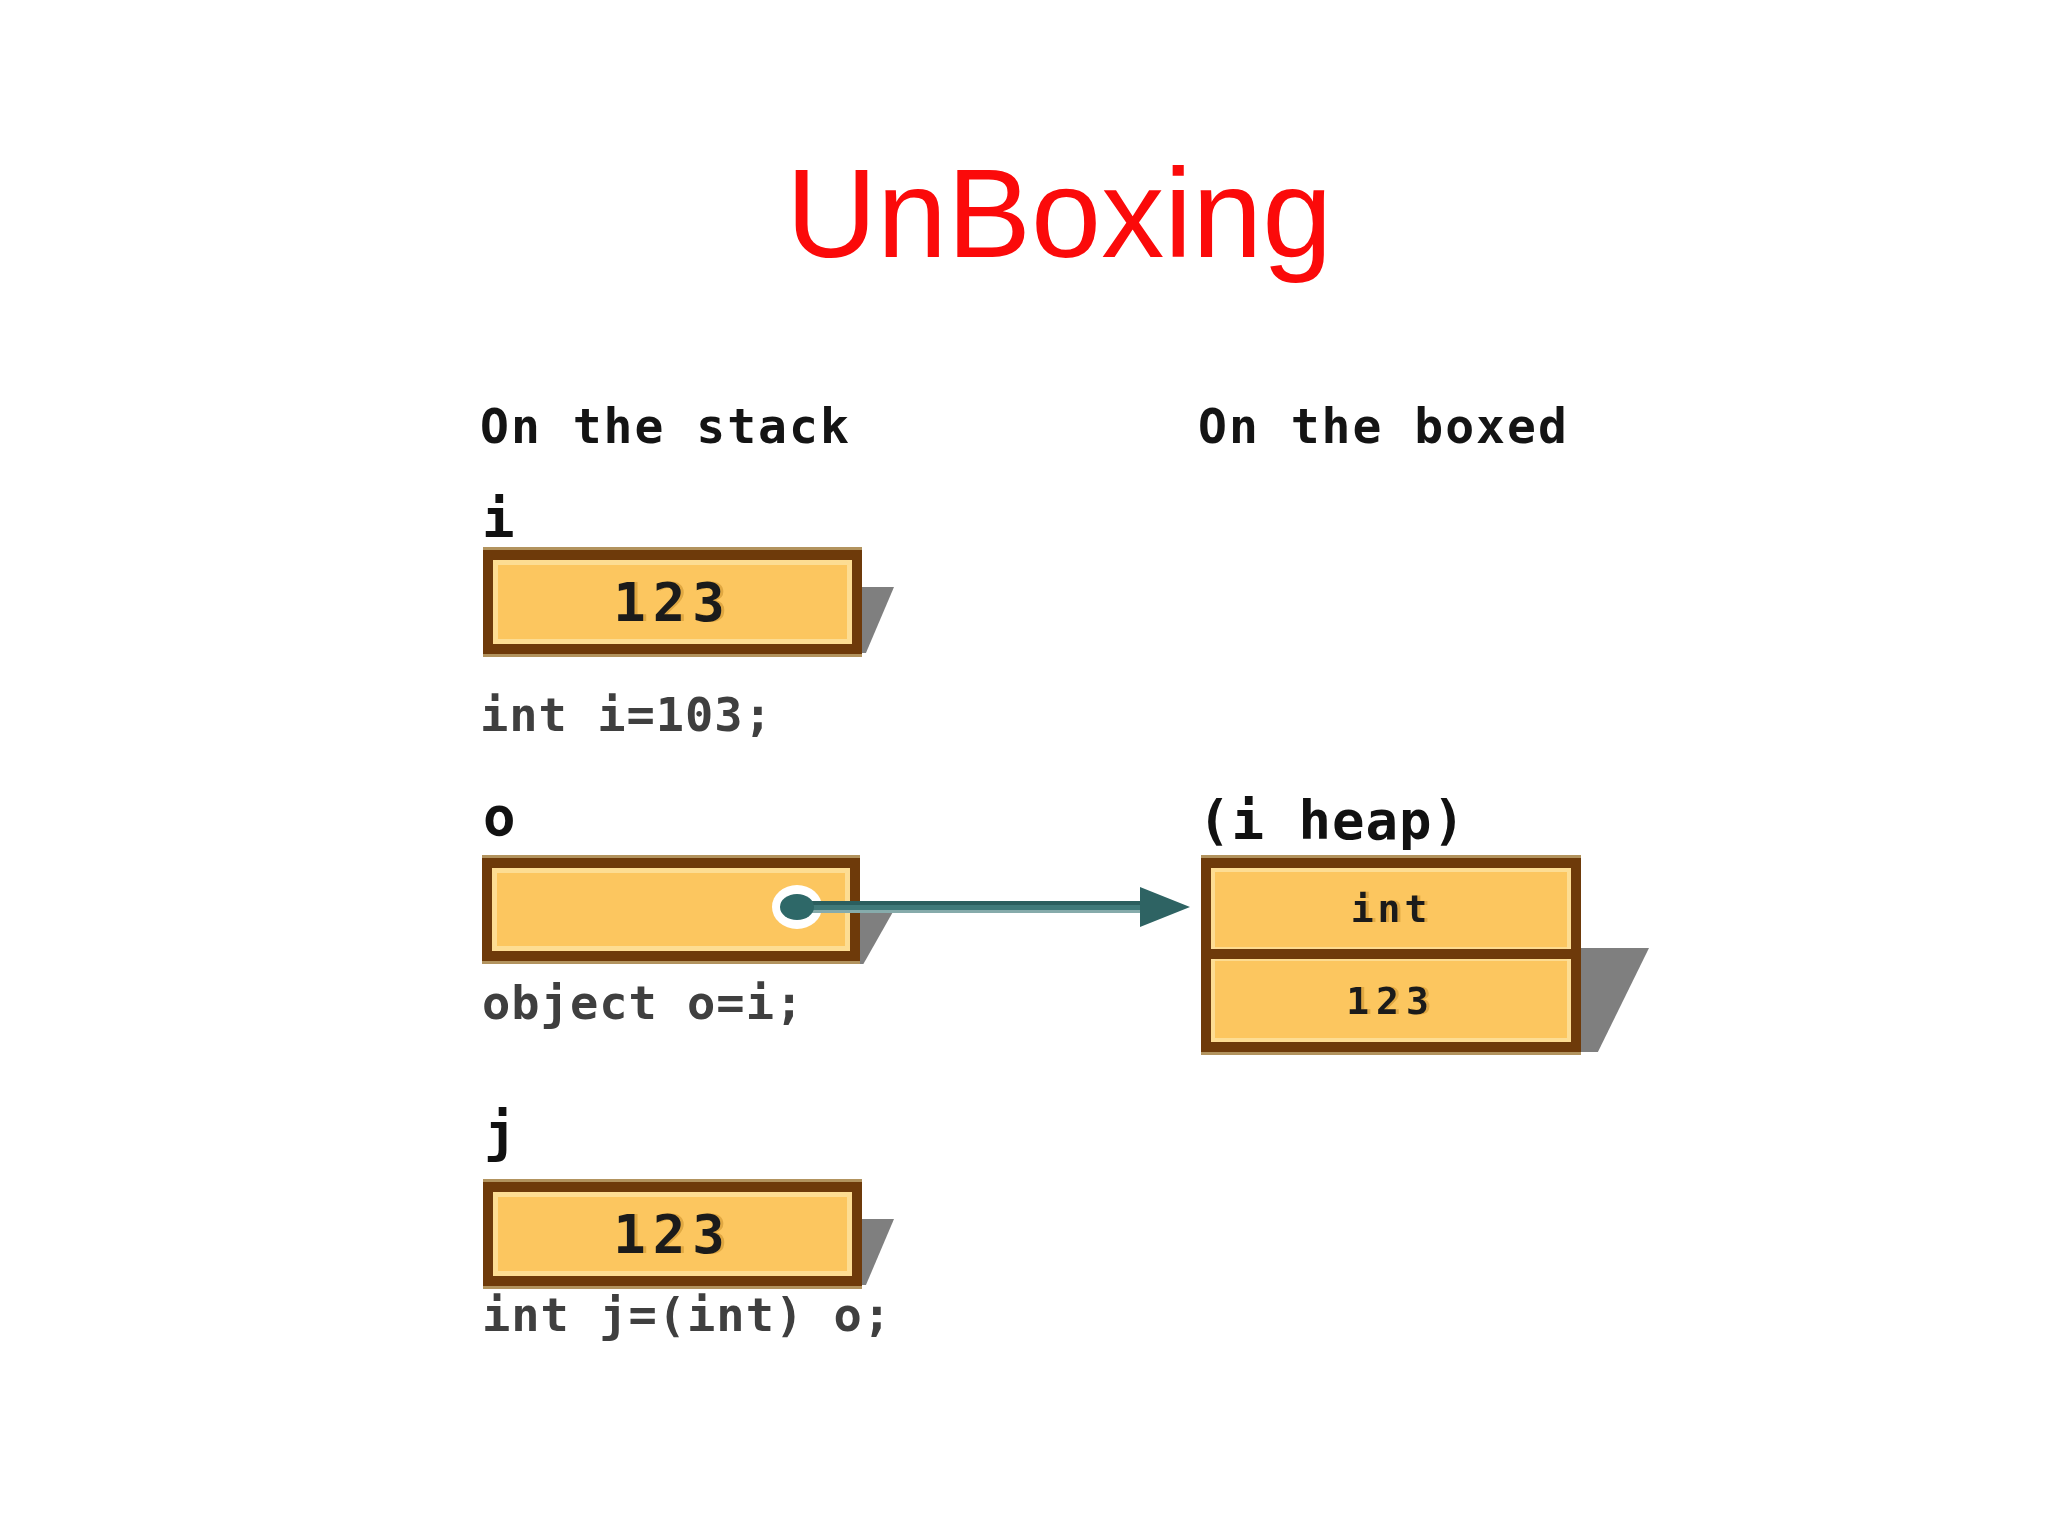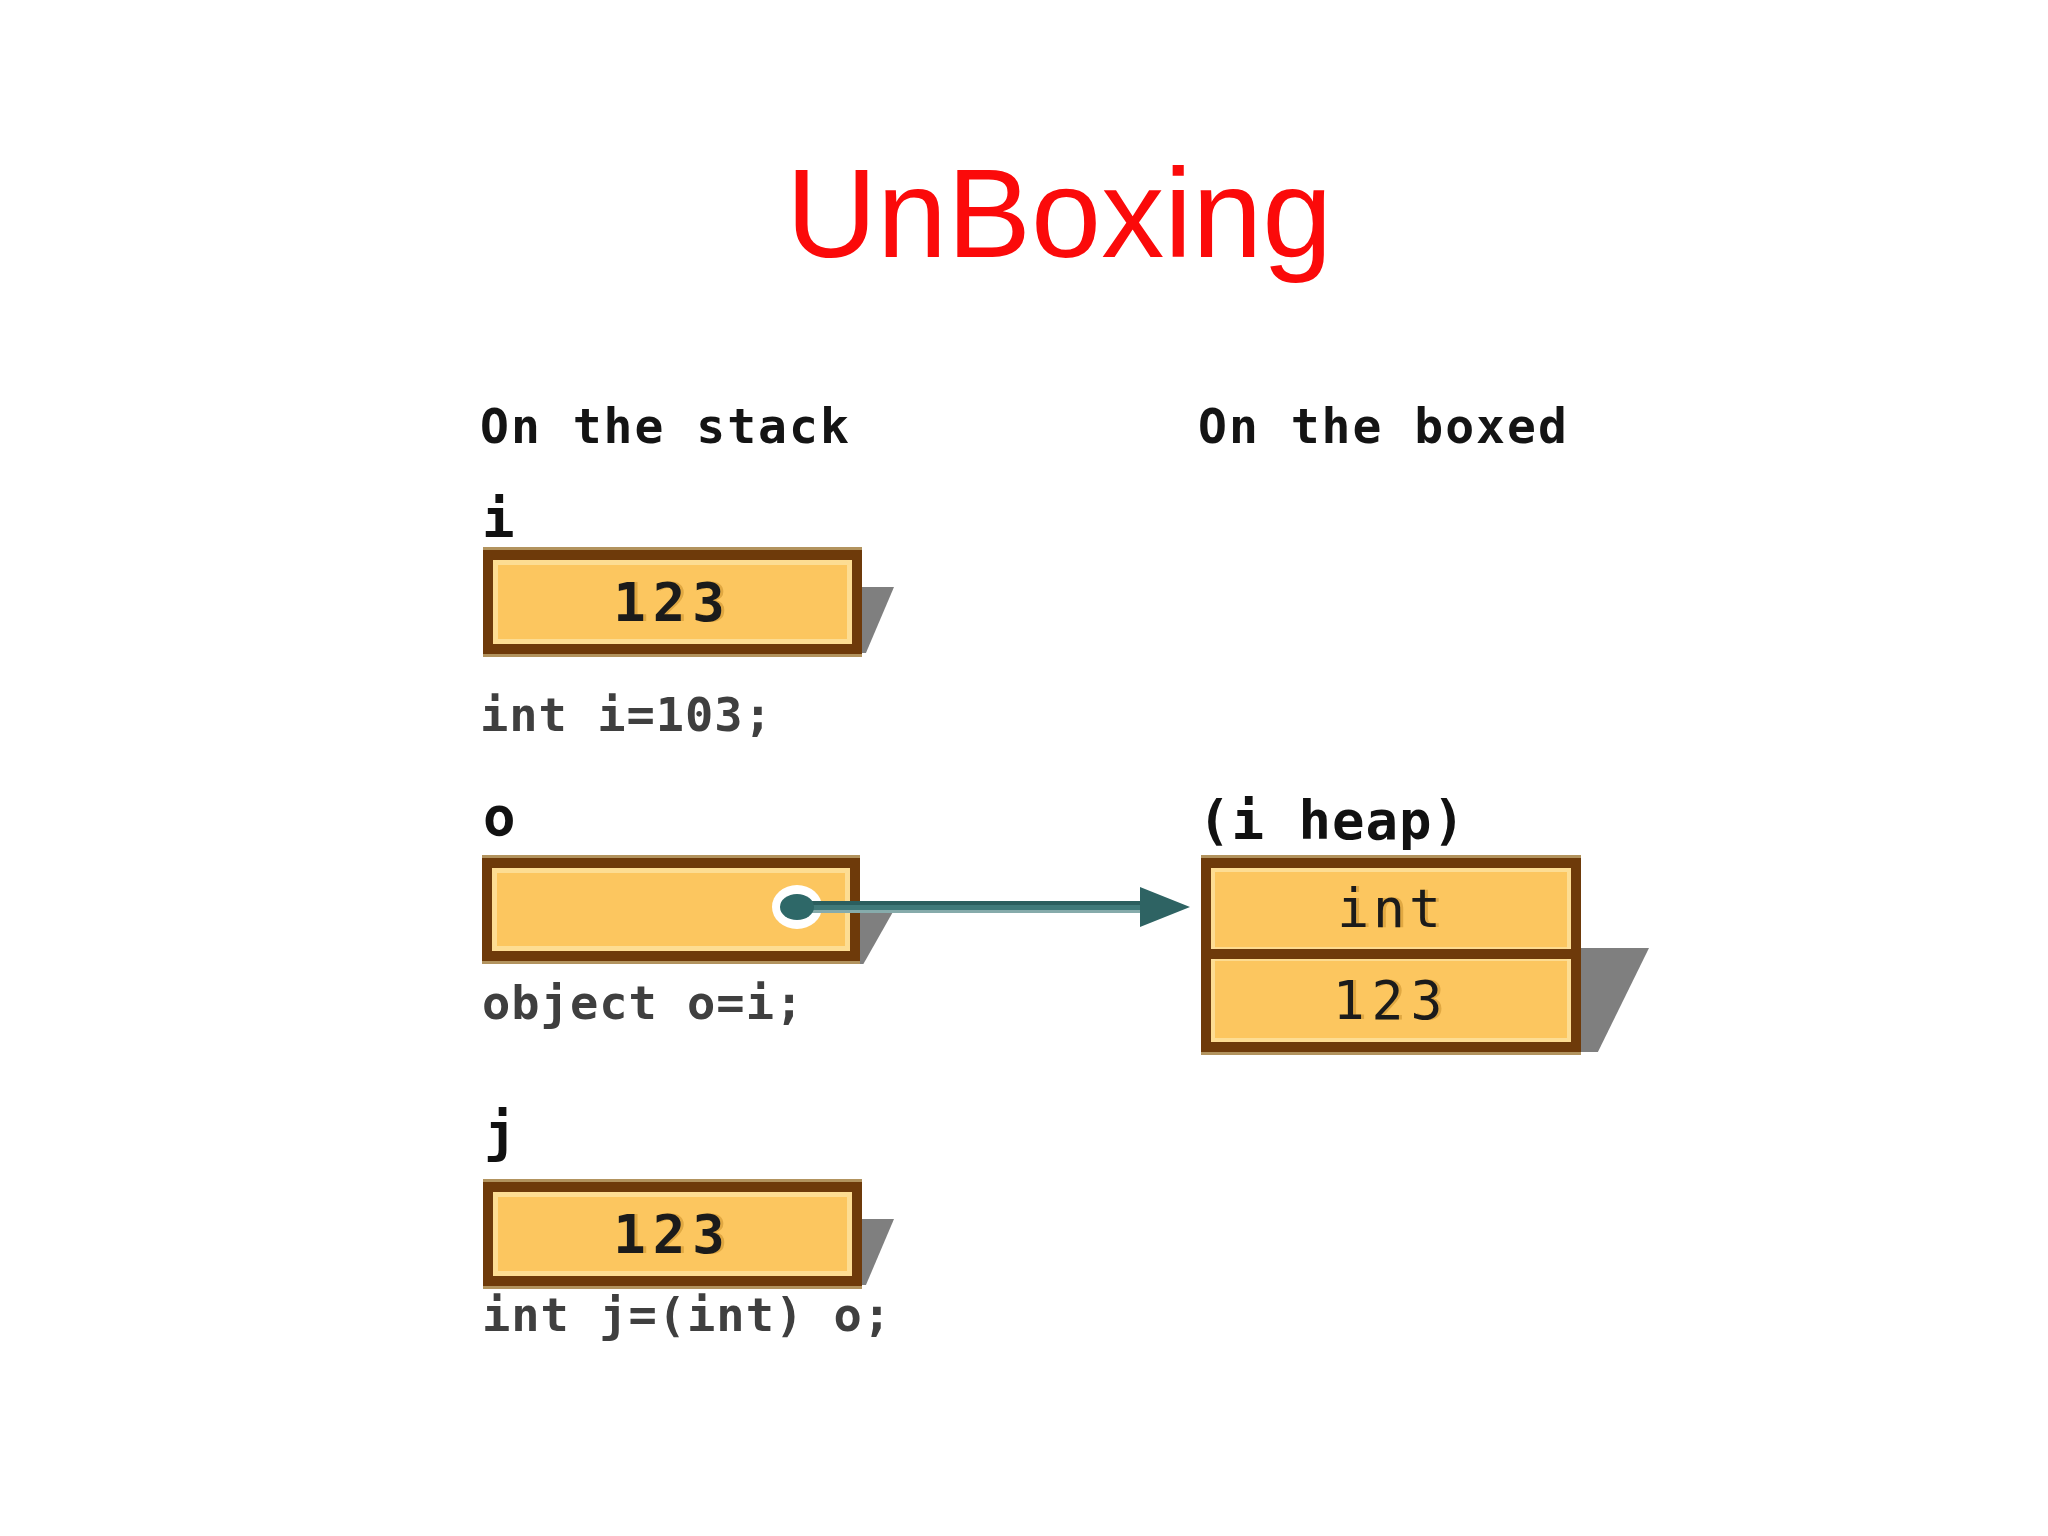--- a/index.html
+++ b/index.html
@@ -76,21 +76,21 @@
     background:#fcc65f;
     box-shadow:0 -3px 0 #b2935e, 0 3px 0 #b2935e,
                inset 0 0 0 4px rgba(253,224,156,0.85);
     box-sizing:border-box;
     display:flex;flex-direction:column;
     z-index:2;
   }
   .heap-row{
     flex:0 0 81px;
     display:flex;align-items:center;justify-content:center;
-    font-size:53px;font-weight:normal;color:#1b1b1b;
+    font-size:38px;font-weight:bold;color:#1b1b1b;
     text-shadow:3px 0 0 rgba(190,130,30,0.45);
   }
   .heap-row.bottom{flex:1 1 auto;}
   .heap-divider{flex:0 0 10px;background:#6e3a0a;
     box-shadow:0 -2px 0 rgba(253,224,156,0.8), 0 2px 0 rgba(253,224,156,0.8);}
   .ls4{letter-spacing:4px;}
   .ls7{letter-spacing:7px;}
 
   
   .ref-ring{

